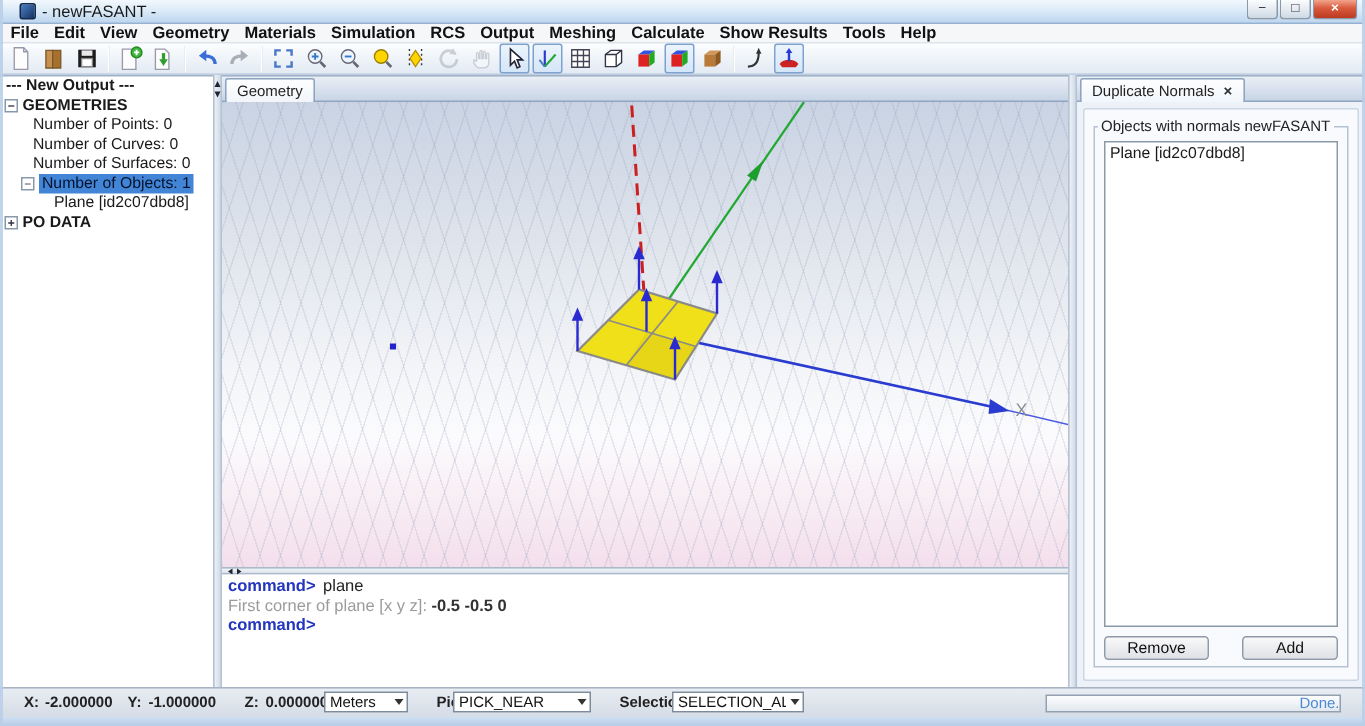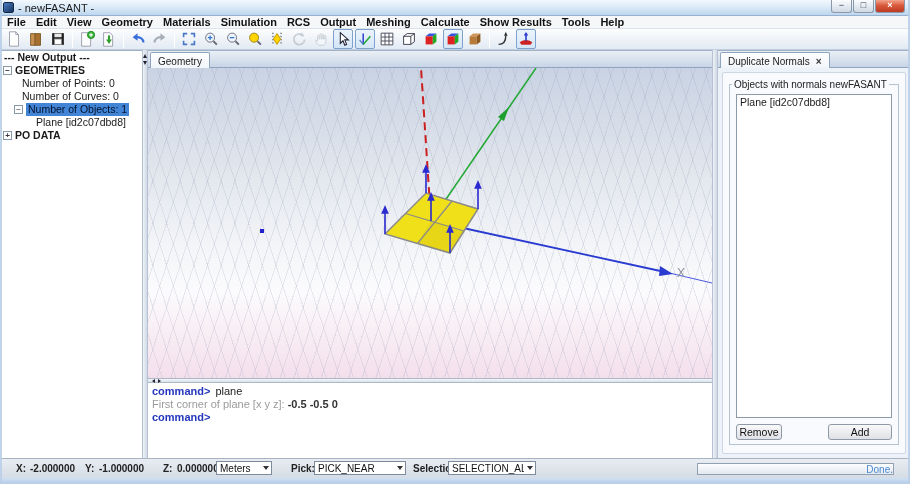--- a/index.html
+++ b/index.html
@@ -2,21 +2,21 @@
 <html><head>
 <meta charset="utf-8">
 <style>
   * { box-sizing: border-box; margin:0; padding:0; }
   html,body { width:910px; height:484px; overflow:hidden; }
   body { position:relative; font-family:"Liberation Sans",sans-serif; background:#cadcf0; font-size:11px; }
 
   
   .titlebar { position:absolute; left:0; top:0; width:910px; height:16px;
     background:linear-gradient(#f3f8fd,#dcebf8 45%,#bed6ee); border-bottom:1px solid #96b2d2;
-    display:flex; align-items:center; padding-left:3px; }
+    display:flex; align-items:center; padding-left:13px; }
   .app-icon { width:11px; height:11px; border-radius:2px; margin-right:4px;
     background:linear-gradient(135deg,#4a7ec4,#16335e); border:1px solid #12294a; }
   .title-text { font-size:11px; color:#1a1a1a; }
   .winbtns { position:absolute; right:5px; top:0; display:flex; }
   .wbtn { height:13px; width:21px; border:1px solid #8a98a8; border-top:none; border-radius:0 0 3px 3px;
     background:linear-gradient(#fbfdfe,#cfd9e4); color:#334; font-size:9px; line-height:11px; text-align:center; margin-left:1px; }
   .wbtn.close { width:30px; background:linear-gradient(#f2a58c,#da5a3e 45%,#bb3a20); color:#fff; font-weight:bold; }
 
   .menubar { position:absolute; left:0; top:16px; width:910px; height:13px; background:#f6f7f9;
     border-bottom:1px solid #dde3ea; display:flex; align-items:center; padding-left:2px; }
@@ -75,21 +75,21 @@
   
   .rightpanel { position:absolute; left:718px; top:68px; width:192px; height:390px; background:#edf1f8; }
   .rp-content { position:absolute; left:4px; top:4px; width:184px; height:382px; background:#f8fafd;
     border:1px solid #ccd6e4; border-radius:2px; }
   .rp-content fieldset { position:absolute; left:6px; right:6px; top:6px; bottom:8px; border:1px solid #b5c2d2; }
   .rp-content legend { font-size:10px; color:#222; padding:0 2px; margin-left:2px; }
   .rp-list { position:absolute; left:6px; right:6px; top:4px; bottom:26px; background:#fff; border:1px solid #8a9aaa; }
   .rp-item { font-size:10.5px; color:#1a1a1a; padding:1px 3px; }
   .btn { position:absolute; bottom:4px; height:16px; font-size:10.5px; color:#111; text-align:center; line-height:14px;
     background:linear-gradient(#f9f9f9,#dfe1e5); border:1px solid #8f9aa8; border-radius:3px; }
-  .btn.remove { left:6px; width:46px;margin-top:16px; }
+  .btn.remove { left:6px; width:70px;margin-top:16px; }
   .btn.add { right:6px; width:64px; }
 
   
   .statusbar { position:absolute; left:0; top:458px; width:910px; height:20px;
     background:linear-gradient(#e9edf3,#d5dce5); border-top:1px solid #a9b4c2; font-size:10px; color:#222; }
   .statusbar .lab { position:absolute; top:4px; font-weight:bold; }
   .statusbar .valtx { position:absolute; top:4px; font-weight:bold; }
   .combo { position:absolute; top:2px; height:14px; background:#fff; border:1px solid #7d8c9c; display:flex; align-items:center; }
   .combo .ct { flex:1; padding-left:3px; font-size:10px; color:#111; white-space:nowrap; overflow:hidden; }
   .combo .ca { width:11px; display:flex; align-items:center; justify-content:center; }
@@ -289,20 +289,23 @@
   <div class="trow bold" style="padding-left:3px;">
       <span class="exp">−</span>
       <span>GEOMETRIES</span>
     </div>
   <div class="trow" style="padding-left:22px;align-items:center;">
       <span>Number of Points: 0</span>
     </div>
   <div class="trow" style="padding-left:22px;">
       <span>Number of Curves: 0</span>
     </div>
+  <div class="trow" style="padding-left:22px;">
+      <span>Number of Surfaces: 0</span>
+    </div>
   <div class="trow" style="padding-left:14px;">
       <span class="exp">−</span>
       <span class="sel">Number of Objects: 1</span>
     </div>
   <div class="trow" style="padding-left:36px;">
       <span>Plane [id2c07dbd8]</span>
     </div>
   <div class="trow bold" style="padding-left:3px;">
       <span class="exp">+</span>
       <span>PO DATA</span>
@@ -391,21 +394,21 @@
   <span class="valtx" style="left:30px;">-2.000000</span>
   <span class="lab" style="left:85px;">Y:</span>
   <span class="valtx" style="left:99px;">-1.000000</span>
   <span class="lab" style="left:163px;">Z:</span>
   <span class="valtx" style="left:177px;">0.000000</span>
   <span class="combo" style="left:216px; width:56px;">
     <span class="ct">Meters</span>
       <span class="ca"></span>
   </span>
   <span class="lab" style="left:291px;">Pick:</span>
-  <span class="combo" style="left:314px; width:92px;">
+  <span class="combo" style="left:302px; width:92px;">
     <span class="ct">PICK_NEAR</span>
       <span class="ca"></span>
   </span>
   <span class="lab" style="left:413px;">Selection:</span>
   <span class="combo" style="left:448px; width:88px;">
     <span class="ct">SELECTION_ALL</span>
       <span class="ca"></span>
   </span>
   <span class="progress">Done.</span>
 </div>

